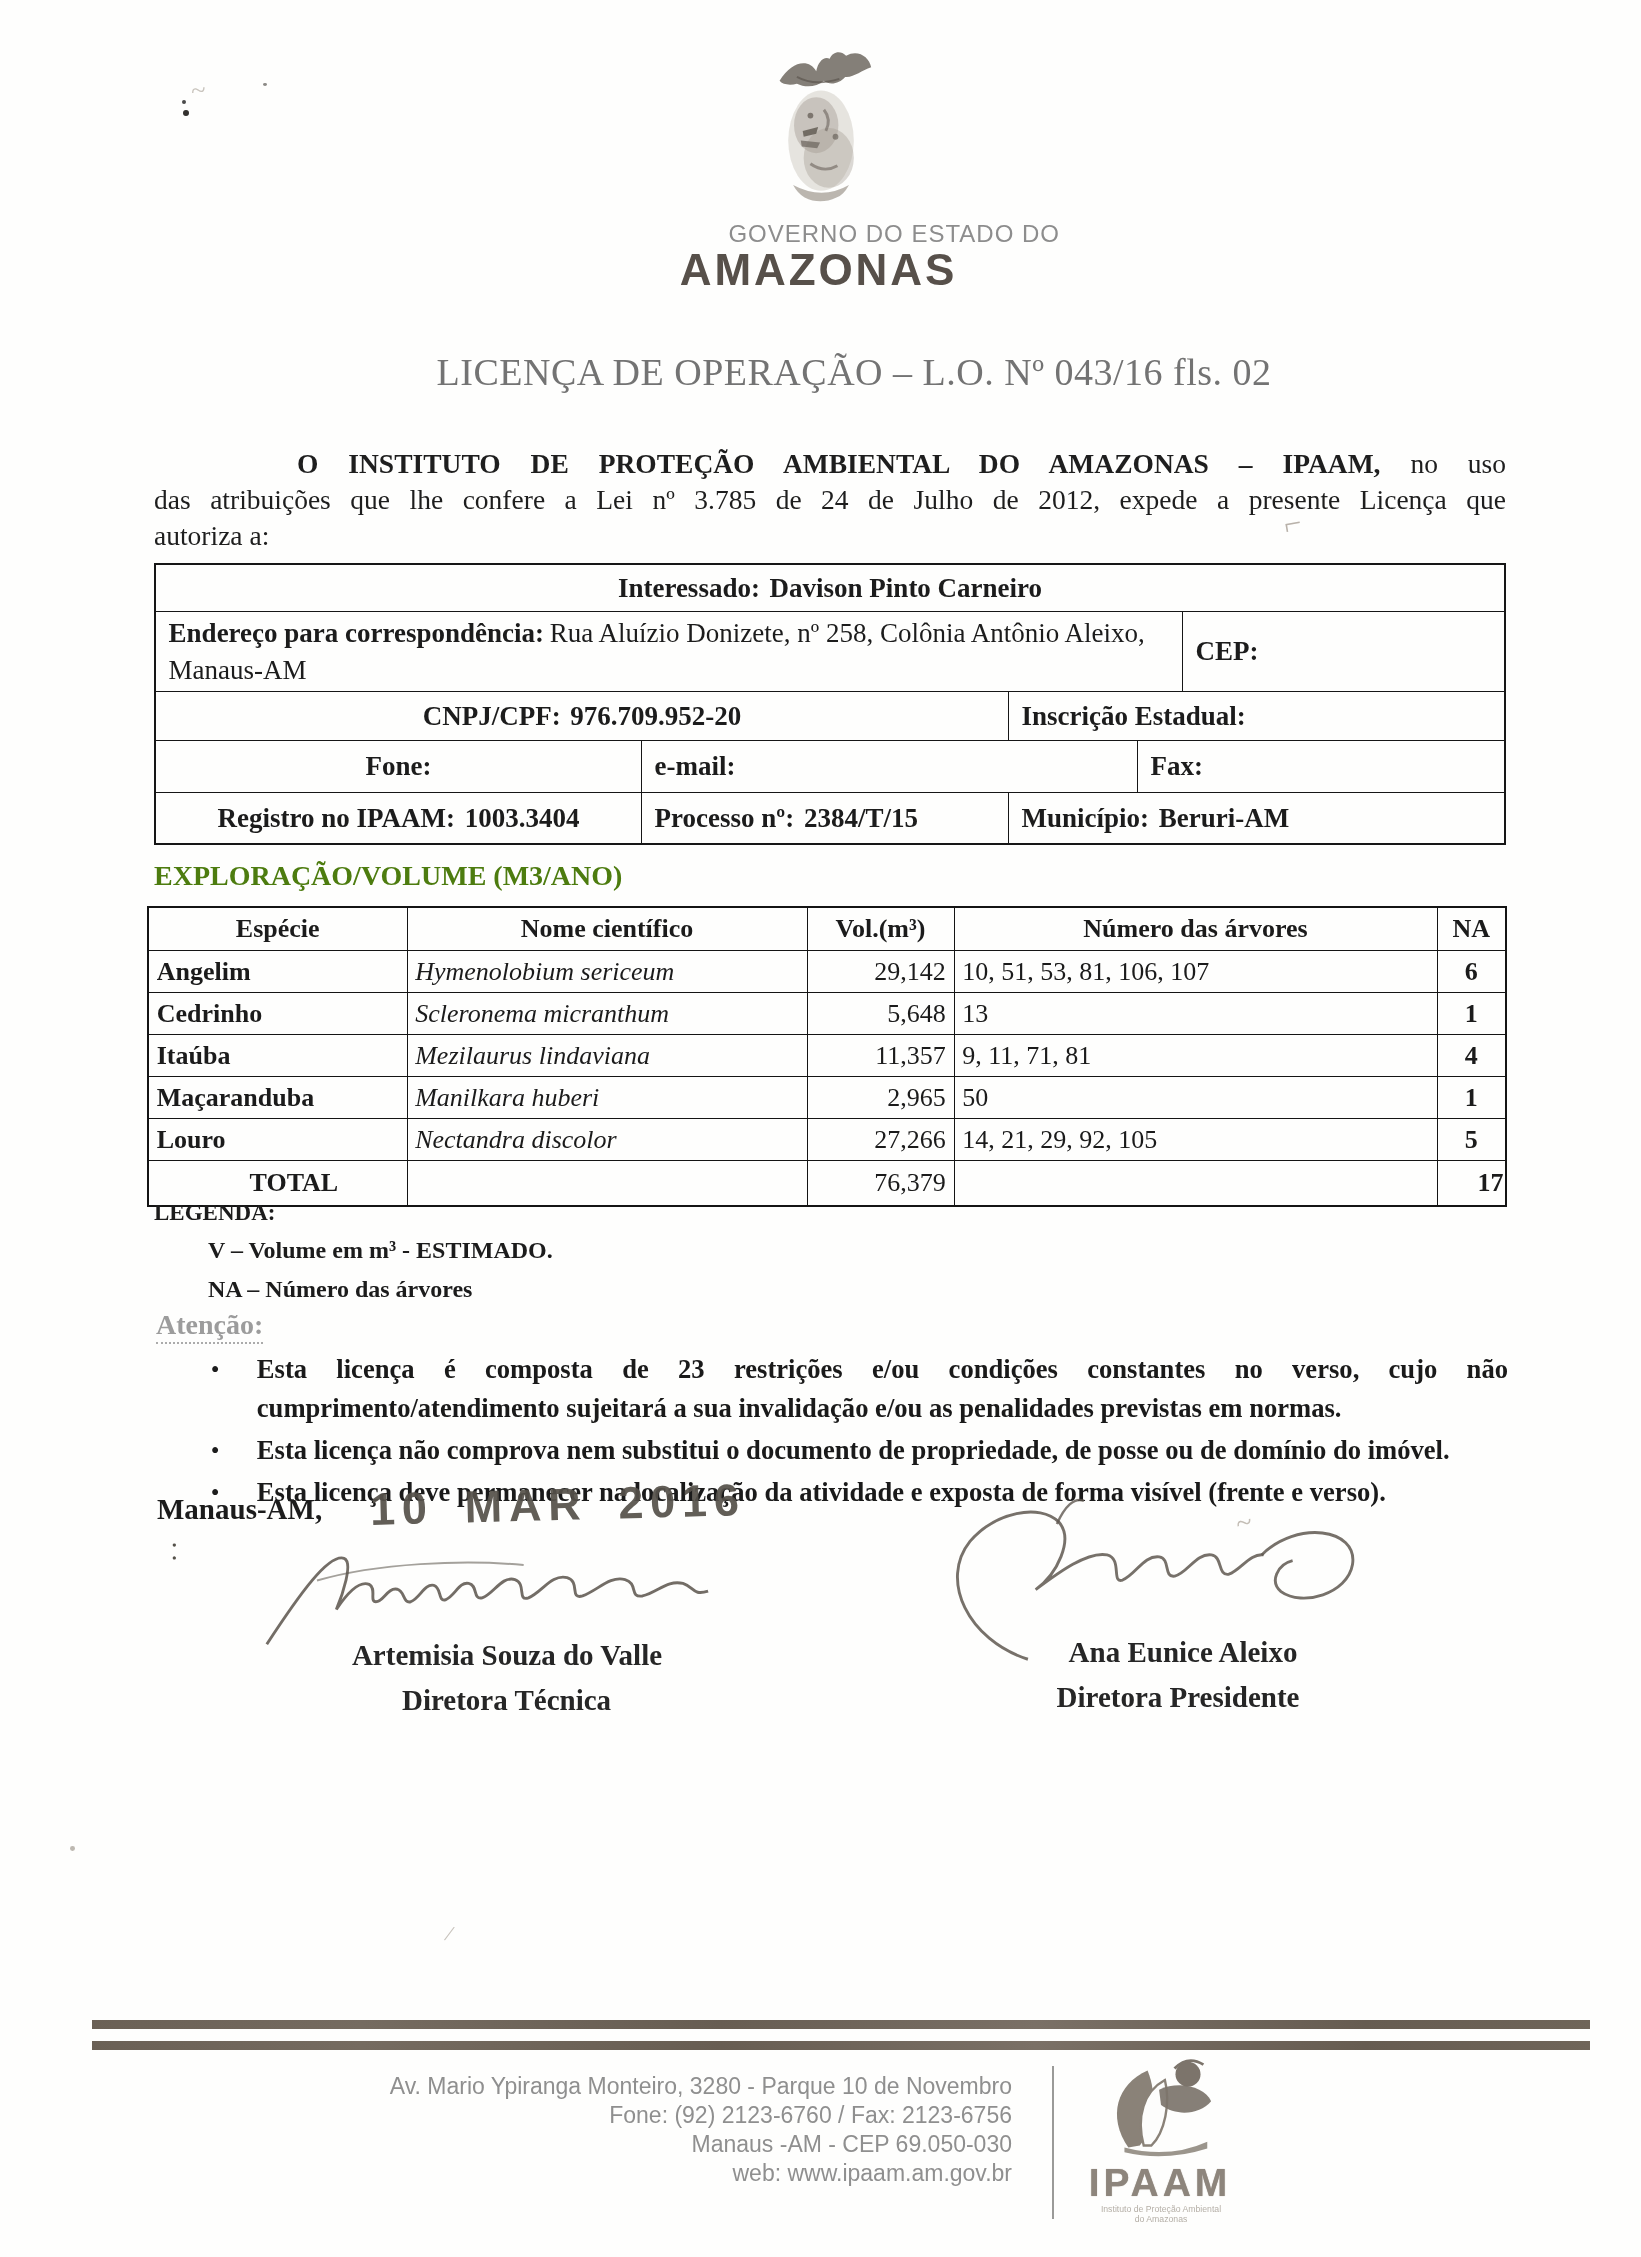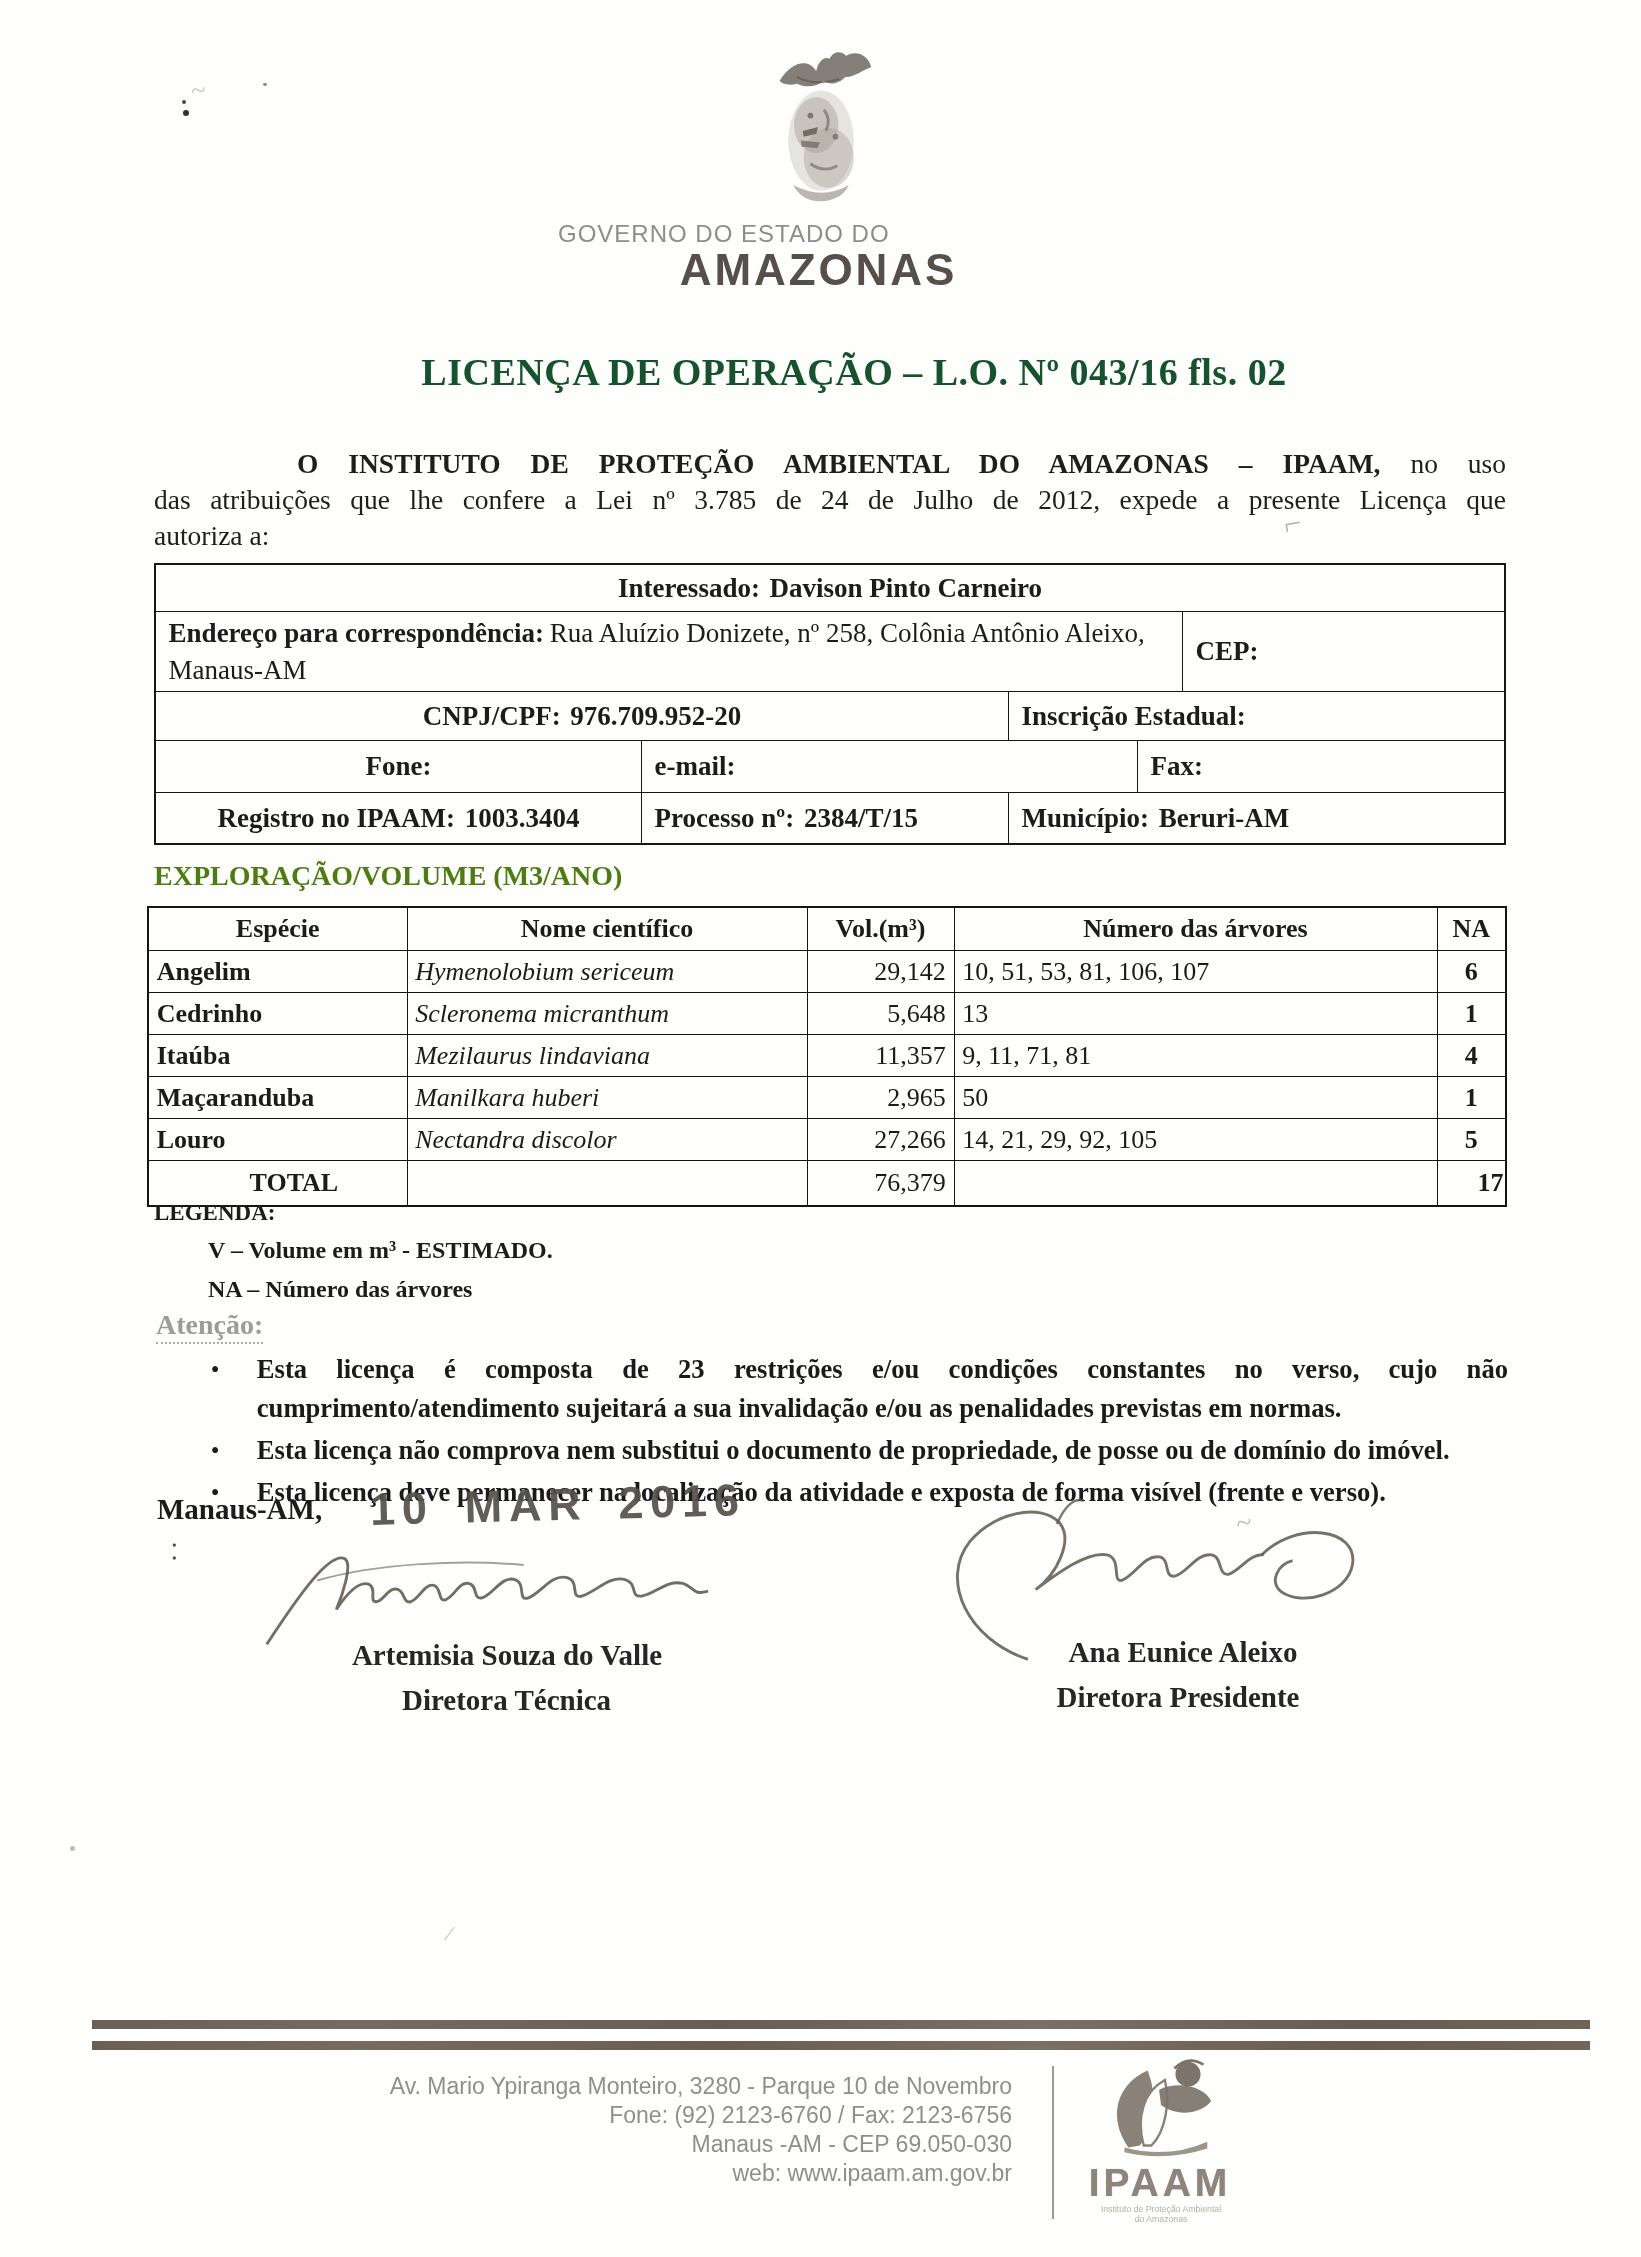--- a/index.html
+++ b/index.html
@@ -4,27 +4,27 @@
 <style>
   html,body{margin:0;padding:0;background:#e9e9e7;}
   .page{
     position:relative; width:1641px; height:2257px; background:#fefefd;
     font-family:"Liberation Serif", serif; color:#1c1c1c; overflow:hidden;
     margin:0 auto;
   }
   .abs{position:absolute;}
 
   
-  .gov-line{left:558px; top:220px; width:483px; text-align:left;
+  .gov-line{left:577px; top:220px; width:483px; text-align:right;
     font-family:"Liberation Sans", sans-serif; font-size:24px; letter-spacing:1px; color:#8d8d8d;}
   .state-name{left:577px; top:245px; width:483px; text-align:center;
     font-family:"Liberation Sans", sans-serif; font-size:44px; font-weight:bold; letter-spacing:2.9px; color:#57504a;}
 
   .doc-title{left:178px; top:350px; width:1352px; text-align:center;
-    font-size:38px; font-weight:bold; letter-spacing:0.5px; color:#14532d;}
+    font-size:38px; font-weight:normal; letter-spacing:0.5px; color:#737373;}
 
   
   .intro{left:154px; top:446px; width:1352px; font-size:27.5px; line-height:36px; color:#1e1e1e;}
   .intro .ln{text-align:justify; text-align-last:justify;}
   .intro .ln1{padding-left:143px;}
   .intro .ln3{text-align:left; text-align-last:left;}
   .b{font-weight:bold;}
 
   
   .info-table{left:154px; top:563px; width:1348px; border:2.9px solid #161616; font-size:27px;}

